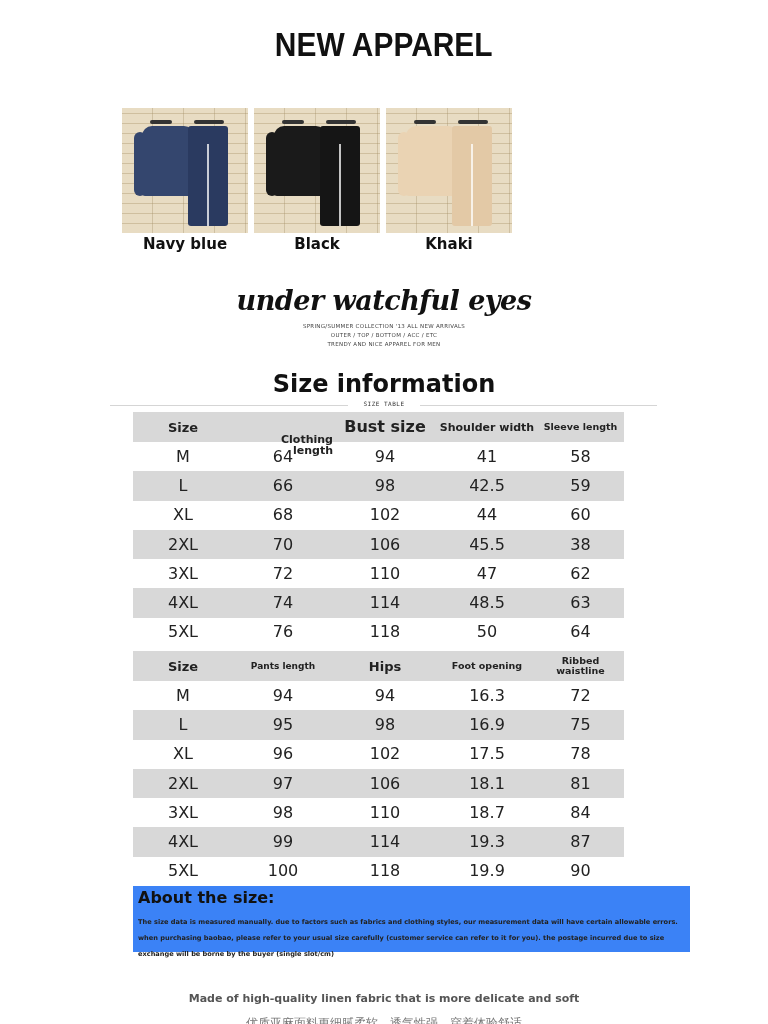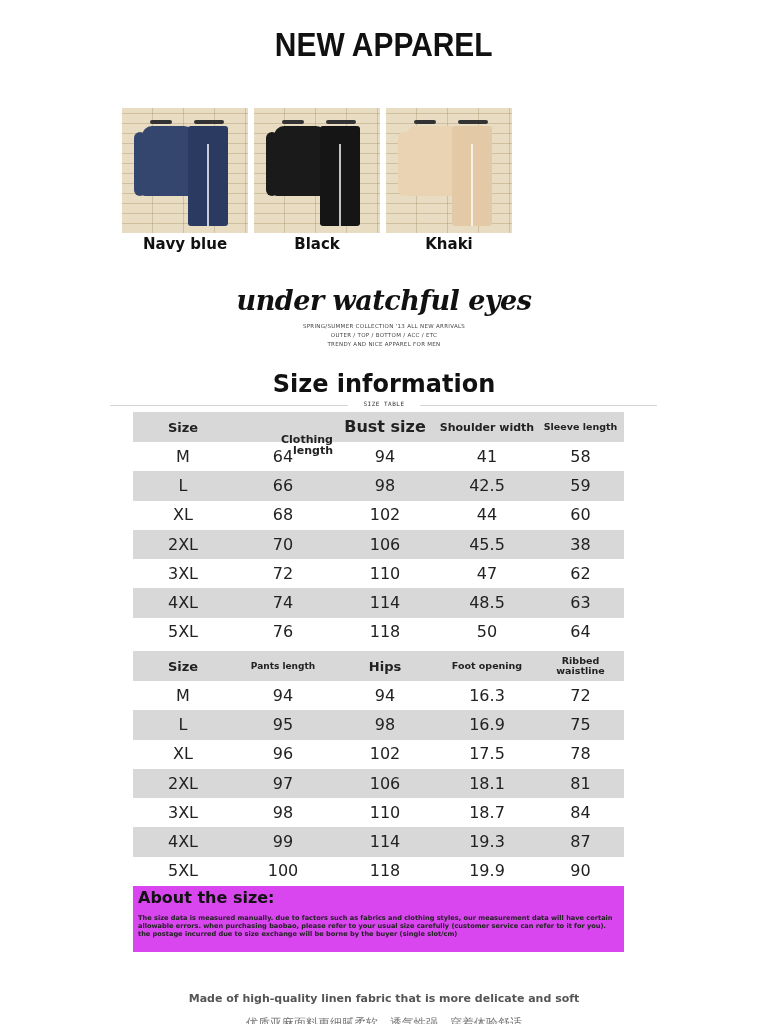--- a/index.html
+++ b/index.html
@@ -41,23 +41,23 @@
   .row { display: flex; height: 29.3px; align-items: center; }
   .row.gray { background: #d8d8d8; }
   .cell { text-align: center; font-size: 16px; color: #222; line-height: 1; }
   .c1 { width: 100px; } .c2 { width: 100px; } .c3 { width: 104px; } .c4 { width: 100px; } .c5 { width: 87px; }
   .hdr { background: #d8d8d8; height: 30px; }
   .hdr .cell { font-weight: bold; color: #222; }
   .h-big { font-size: 13px; }
   .h-sm { font-size: 11px; line-height: 11px; text-align: right; padding-left: 30px; margin-top: 36px; }
   .h-xs { font-size: 9.5px; line-height: 10px; }
 
-  .about { position: absolute; top: 886px; left: 133px; width: 491px; height: 66px; background: #d946ef; padding: 2px 5px; }
+  .about { position: absolute; top: 886px; left: 133px; width: 557px; height: 66px; background: #3b82f6; padding: 2px 5px; }
   .about-title { font-weight: bold; font-size: 16px; color: #111; line-height: 20px; }
-  .about-body { font-size: 6.6px; font-weight: bold; color: #222; line-height: 8px; margin-top: 6px; }
+  .about-body { font-size: 6.6px; font-weight: bold; color: #222; line-height: 16px; margin-top: 6px; }
 
   .fabric { position: absolute; top: 990px; left: 0; width: 768px; text-align: center;
     font-weight: bold; font-size: 11px; color: #555; line-height: 18px; }
   .fabric-cn { position: absolute; top: 1016px; left: 0; width: 768px; text-align: center;
     font-size: 12px; color: #777; line-height: 14px; }
 </style>
 </head>
 <body>
 
 <div class="brand">

